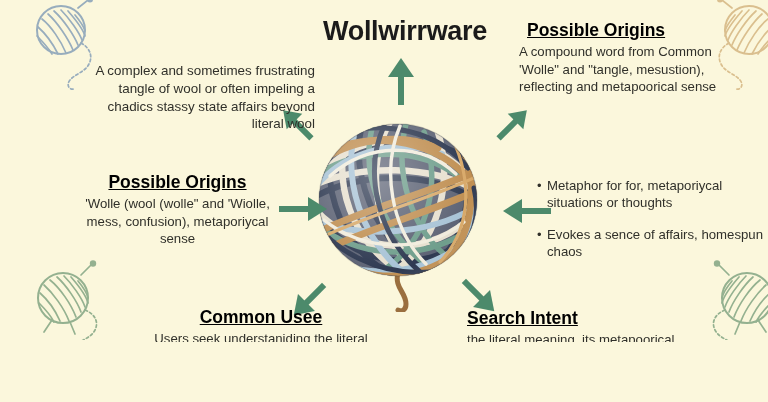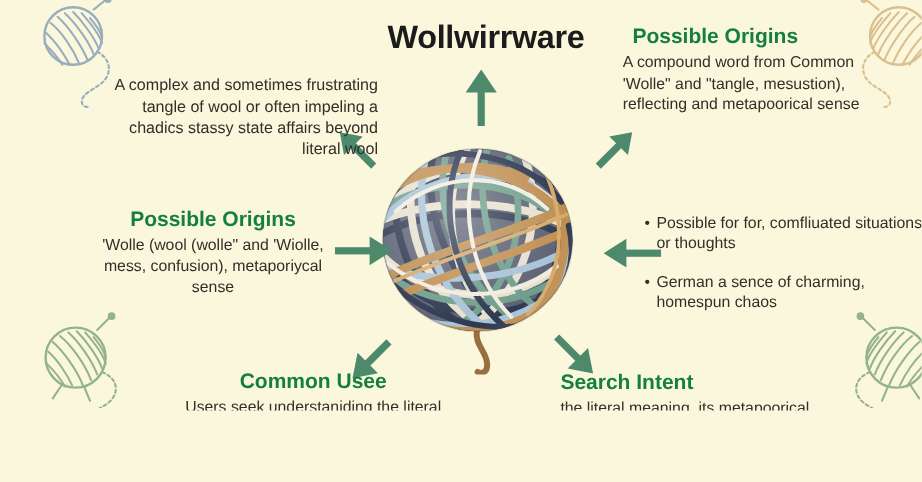--- a/index.html
+++ b/index.html
@@ -48,23 +48,24 @@
   }
 
   
   .block {
     position: absolute;
     color: #2b2b26;
   }
   .block .heading {
     font-size: 17.5px;
     font-weight: bold;
-    color: #15803d;
+    color: #000000;
     margin-bottom: 3px;
     line-height: 1.15;
+    text-decoration: underline;
   }
   .block .body {
     font-size: 13.2px;
     line-height: 1.33;
     color: #30302a;
   }
 
   .block-top-left {
     left: 62px;
     top: 62px;
@@ -390,25 +391,25 @@
   </div>
 
   <div class="block block-mid-left">
     <div class="heading">Possible Origins</div>
     <div class="body">'Wolle (wool (wolle" and 'Wiolle, mess, confusion), metaporiycal sense</div>
   </div>
 
   <div class="bullets">
     <div class="bullet-item">
       <span class="bullet-dot">•</span>
-      <span class="bullet-text">Possible for for, comfliuated situations or thoughts</span>
+      <span class="bullet-text">Metaphor for for, metaporiycal situations or thoughts</span>
     </div>
     <div class="bullet-item">
       <span class="bullet-dot">•</span>
-      <span class="bullet-text">German a sence of charming, homespun chaos</span>
+      <span class="bullet-text">Evokes a sence of affairs, homespun chaos</span>
     </div>
   </div>
 
   <div class="block block-bottom-right">
     <div class="heading">Search Intent</div>
     <div class="body">the literal meaning, its metapoorical applications, cultural context</div>
   </div>
 
   <div class="block block-bottom-left">
     <div class="heading">Common Usee</div>

